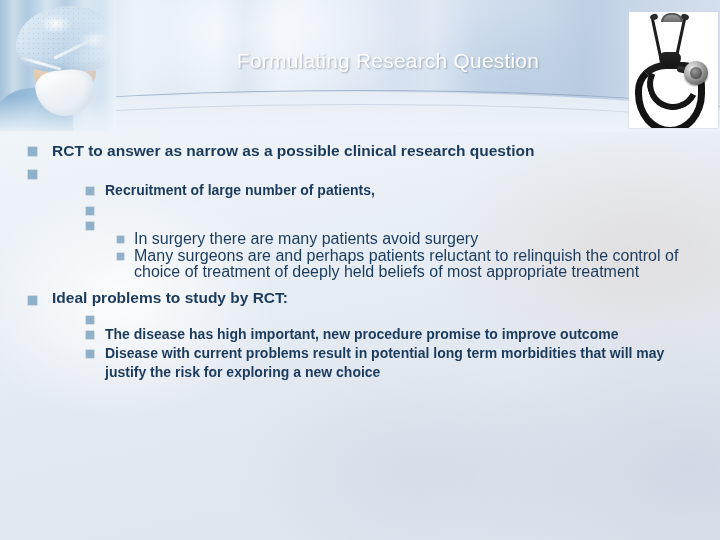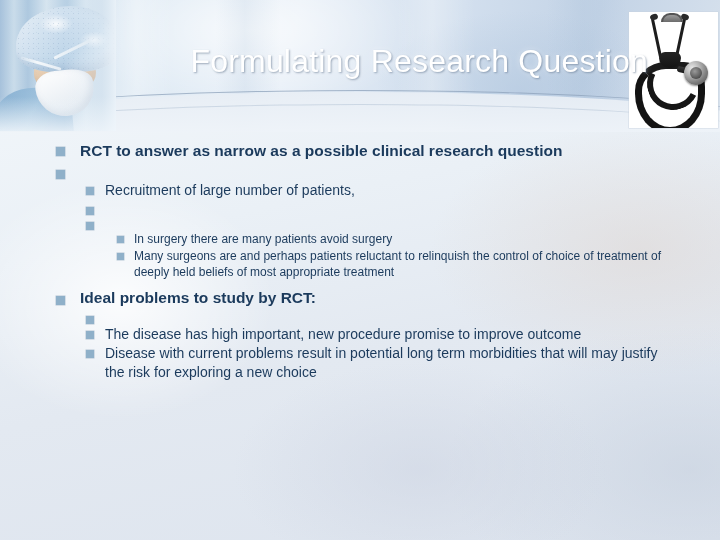--- a/index.html
+++ b/index.html
@@ -280,25 +280,25 @@
   }
 
   
   #slide-title {
     position: absolute;
     left: 128px;
     top: 38px;
     width: 520px;
     height: 46px;
     line-height: 46px;
-    font-size: 32px;
+    font-size: 21px;
     font-weight: 400;
     color: #ffffff;
     letter-spacing: 0.2px;
-    text-align: right;
+    text-align: center;
     white-space: nowrap;
     text-shadow:
       1px 1px 2px rgba(90,110,135,0.55),
       0 0 6px rgba(255,255,255,0.4);
   }
 
   
   #content {
     position: absolute;
     left: 0;
@@ -317,21 +317,21 @@
     flex: 0 0 auto;
     background: #8fb0c9;
     box-shadow: 0 0 0 0.5px rgba(120,150,175,0.5);
   }
   .btext {
     flex: 1 1 auto;
   }
 
   
   .lvl1 {
-    padding-left: 56px;
+    padding-left: 28px;
     margin-bottom: 2px;
   }
   .lvl1 .marker {
     width: 9px; height: 9px;
     margin-top: 7px;
     margin-right: 15px;
   }
   .lvl1 .btext {
     font-size: 15.5px;
     font-weight: 700;
@@ -344,37 +344,37 @@
     padding-left: 86px;
     margin-bottom: 1px;
   }
   .lvl2 .marker {
     width: 8px; height: 8px;
     margin-top: 6px;
     margin-right: 11px;
   }
   .lvl2 .btext {
     font-size: 14px;
-    font-weight: 400;
+    font-weight: 700;
     line-height: 18.5px;
     max-width: 575px;
   }
 
   
   .lvl3 {
     padding-left: 117px;
     margin-bottom: 1px;
   }
   .lvl3 .marker {
     width: 7px; height: 7px;
     margin-top: 5px;
     margin-right: 10px;
   }
   .lvl3 .btext {
-    font-size: 12px;
+    font-size: 16px;
     font-weight: 400;
     line-height: 16px;
     max-width: 545px;
   }
 </style>
 </head>
 <body>
 
 <div id="slide">
 

